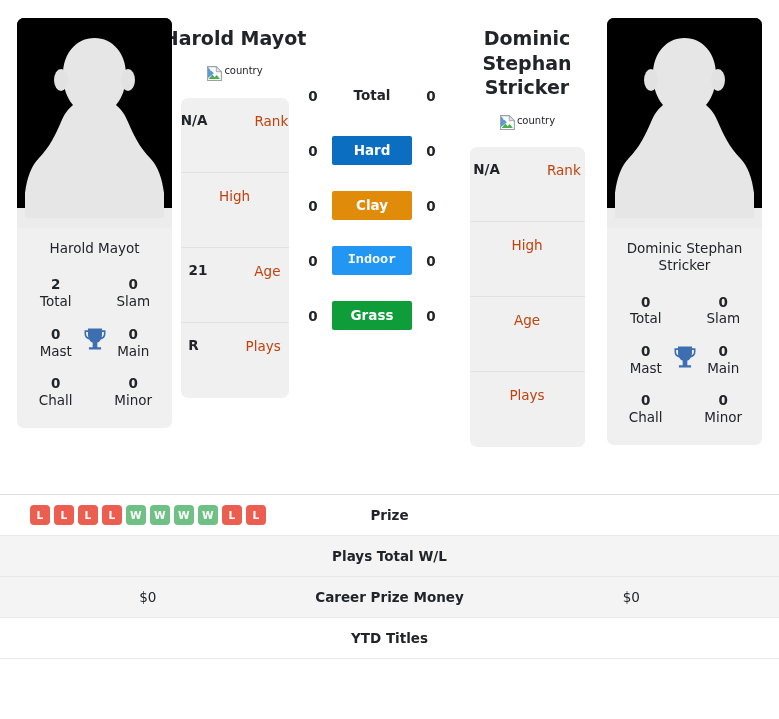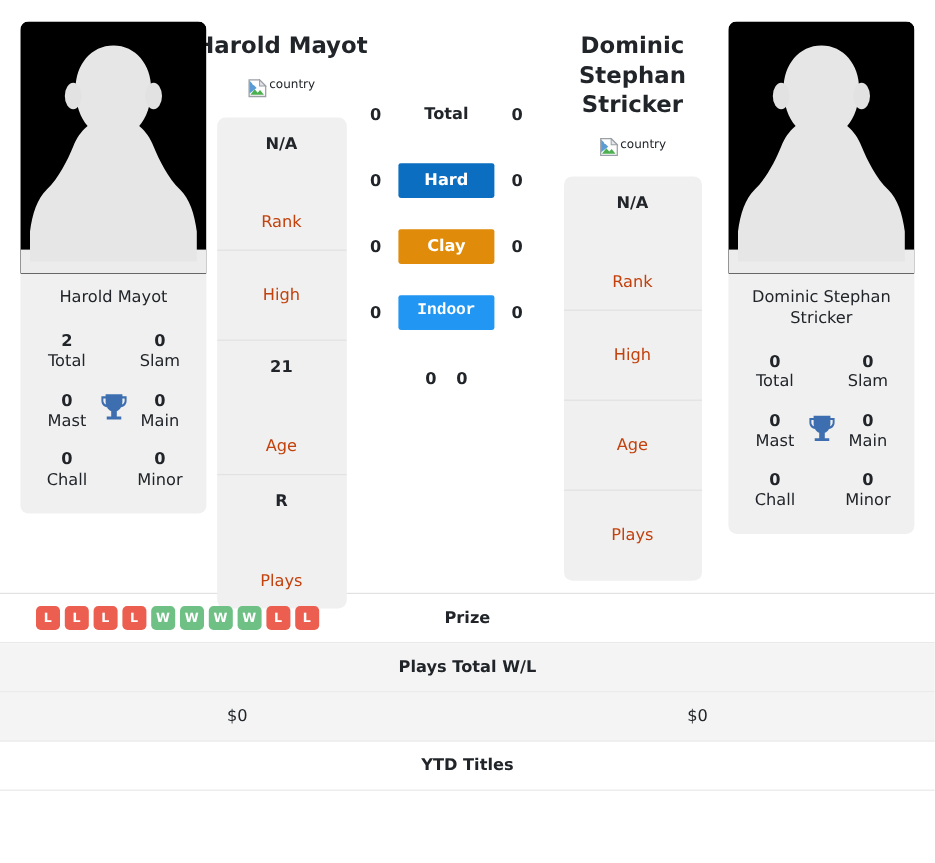--- a/index.html
+++ b/index.html
@@ -142,21 +142,21 @@
     margin-top: 18px;
   }
   .info-col.right .info-card { width: 115px; }
 
   .info-row {
     text-align: center;
     padding: 14px 4px;
     border-bottom: 1px solid #e2e2e2;
     min-height: 75px;
     display: flex;
-    flex-direction: column;
+    flex-direction: row;
     justify-content: center;
     gap: 47px;
   }
   .info-row:last-child { border-bottom: none; }
   .info-value {
     font-size: 13.5px;
     font-weight: bold;
     color: #212529;
     line-height: 1.3;
     min-height: 0;
@@ -363,20 +363,21 @@
         <div class="surface-pill" id="pill-clay" style="background: rgb(224, 139, 10);">Clay</div>
         <div class="surface-score">0</div>
       </div>
       <div class="surface-row">
         <div class="surface-score">0</div>
         <div class="surface-pill" id="pill-indoor" style="background: rgb(33, 150, 243); font-family: Liberation Mono, monospace;">Indoor</div>
         <div class="surface-score">0</div>
       </div>
       <div class="surface-row">
         <div class="surface-score">0</div>
+        <div class="surface-pill" id="pill-grass" style="background: rgb(15, 157, 58);">Grass</div>
         <div class="surface-score">0</div>
       </div>
     </div>
 
     <div class="info-col right">
       <div class="player-name">Dominic Stephan Stricker</div>
       <div class="flag-line">
         <span class="broken-img">
           <svg viewBox="0 0 16 16" aria-hidden="true">
             <path d="M1.5 1.5h8.2l4.8 4.8v8.2H1.5z" fill="#fdfdfd" stroke="#9aa0a6" stroke-width="1"></path>
@@ -482,20 +483,21 @@
 
     <div class="cmp-row shaded">
       <div class="cmp-left"></div>
       <div class="cmp-mid">Plays Total W/L</div>
       <div class="cmp-right"></div>
     </div>
 
 
     <div class="cmp-row shaded">
       <div class="cmp-left">$0</div>
+      <div class="cmp-mid">Career Prize Money</div>
       <div class="cmp-right">$0</div>
     </div>
 
     <div class="cmp-row">
       <div class="cmp-left"></div>
       <div class="cmp-mid">YTD Titles</div>
       <div class="cmp-right"></div>
     </div>
 
   </div>

